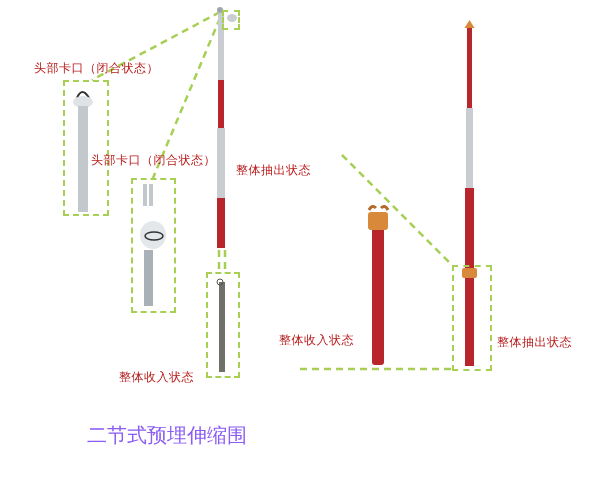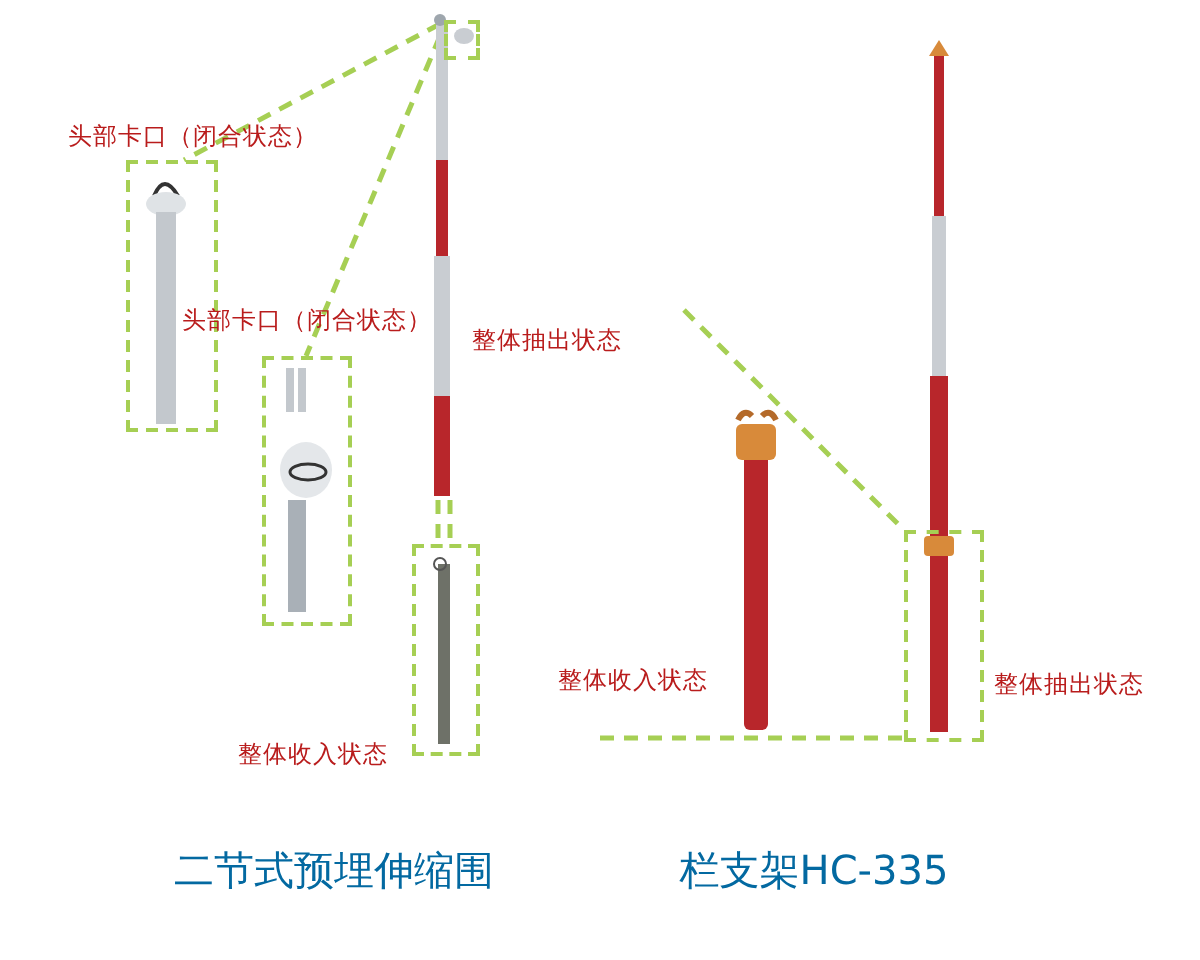--- a/index.html
+++ b/index.html
@@ -1,19 +1,19 @@
 <!DOCTYPE html>
 <html><head>
 <meta charset="utf-8">
 <style>
   html, body { margin: 0; padding: 0; }
   body { width: 600px; height: 480px; background: #ffffff; position: relative; overflow: hidden;
          font-family: "DejaVu Sans", sans-serif; }
   .label { position: absolute; color: #b91c1c; font-size: 12px; font-weight: normal; white-space: nowrap; letter-spacing: 0.5px; }
-  .title { position: absolute; color: #0369a1; font-size: 20px; text-align: center; line-height: 28px; white-space: nowrap; }
+  .title { position: absolute; color: #8b5cf6; font-size: 20px; text-align: center; line-height: 28px; white-space: nowrap; }
   .dashbox { position: absolute; border: 2.5px dashed #a6cf54; box-sizing: border-box; }
   svg.overlay { position: absolute; left: 0; top: 0; }
 </style>
 </head>
 <body>
 
 <svg class="overlay" width="600" height="480">
 
   <g stroke="#a6cf54" stroke-width="2.5" stroke-dasharray="7,5" fill="none">
     <line x1="220" y1="12" x2="92" y2="80"></line>
@@ -80,14 +80,13 @@
 <div class="label" style="left:91px;top:152px;">头部卡口（闭合状态）</div>
 <div class="label" style="left:236px;top:162px;">整体抽出状态</div>
 <div class="label" style="left:119px;top:369px;">整体收入状态</div>
 <div class="label" style="left:279px;top:332px;">整体收入状态</div>
 <div class="label" style="left:497px;top:334px;">整体抽出状态</div>
 
 <div class="title" style="left:82px;top:421px;width:170px;">
   <div>二节式预埋伸缩围</div>
 </div>
 <div class="title" style="left:322px;top:421px;width:170px;">
-  <div>栏支架HC-335</div>
 </div>
 
 </body></html>

